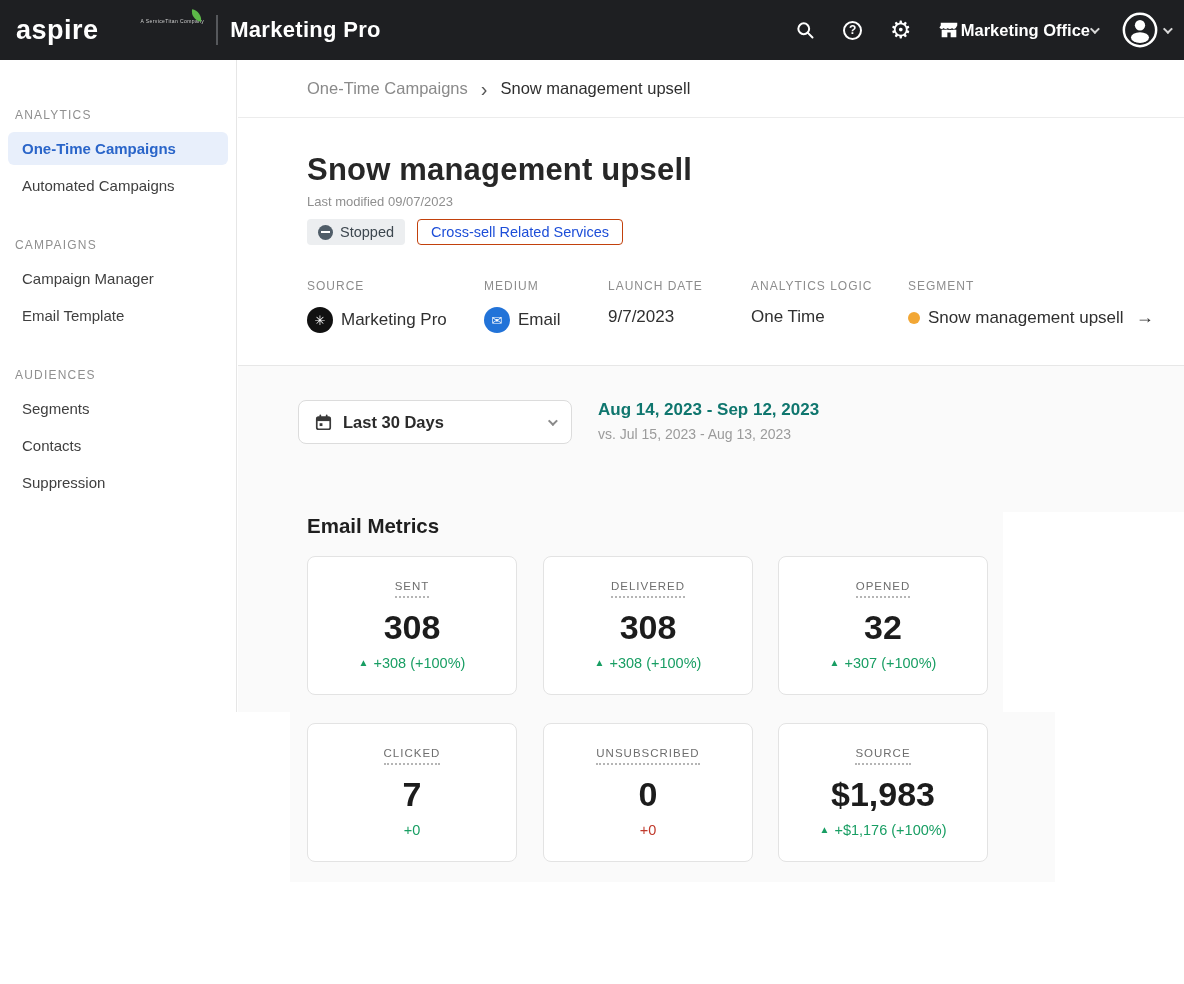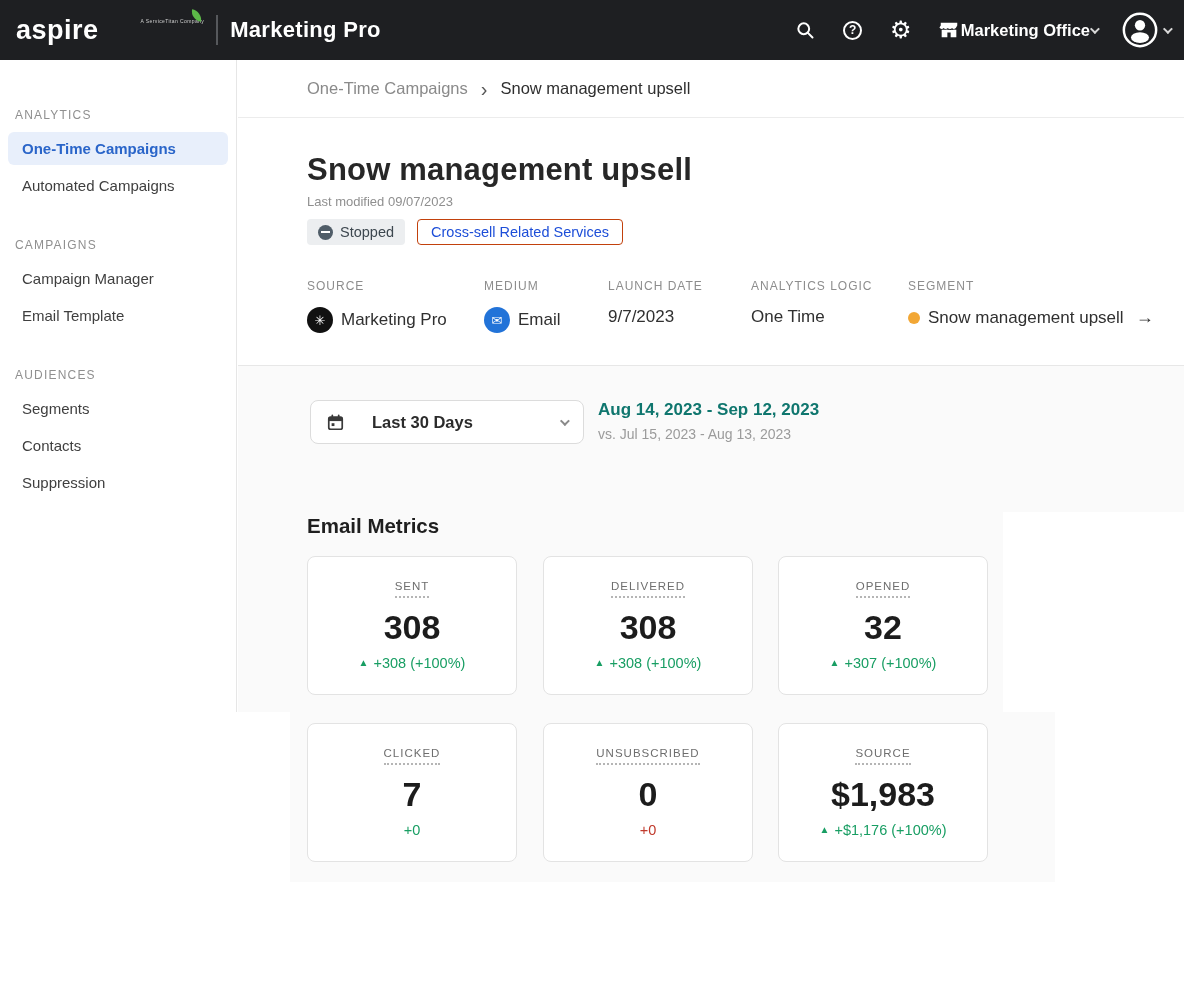--- a/index.html
+++ b/index.html
@@ -69,23 +69,23 @@
   .meta-value { display:flex; align-items:center; gap:8px; font-size:17px; color:#303030; }
   .circle-icon { width:26px; height:26px; border-radius:50%; display:flex; align-items:center;
                  justify-content:center; flex:0 0 auto; }
   .mp-icon { background:#111; color:#fff; font-size:13px; }
   .email-icon { background:#2273d8; color:#fff; font-size:13px; }
   .segment-dot { width:12px; height:12px; border-radius:50%; background:#f2a735; flex:0 0 auto; }
   .segment-link { cursor:pointer; }
   .arrow-right { font-size:18px; color:#333; margin-left:4px; }
 
   
-  .date-box { position:absolute; left:310px; top:400px; width:274px; height:44px; background:#fff;
+  .date-box { position:absolute; left:298px; top:400px; width:274px; height:44px; background:#fff;
               border:1px solid #dcdcdc; border-radius:8px; display:flex; align-items:center;
-              padding:0 16px; gap:28px; z-index:5; cursor:pointer; }
+              padding:0 16px; gap:11px; z-index:5; cursor:pointer; }
   .date-box-label { font-size:16.5px; font-weight:bold; color:#2b2b2b; flex:1; }
   .date-range { position:absolute; left:598px; top:400px; font-size:17px; font-weight:bold;
                 color:#0f766e; z-index:5; }
   .date-compare { position:absolute; left:598px; top:426px; font-size:14px; color:#9b9b9b; z-index:5; }
 
   
   .metrics-heading { position:absolute; left:307px; top:514px; font-size:20.5px; font-weight:bold;
                      color:#1f1f1f; z-index:5; }
   .card { position:absolute; width:210px; height:139px; background:#fff; border:1px solid #e3e3e3;
           border-radius:8px; z-index:5; display:flex; flex-direction:column; align-items:center;

